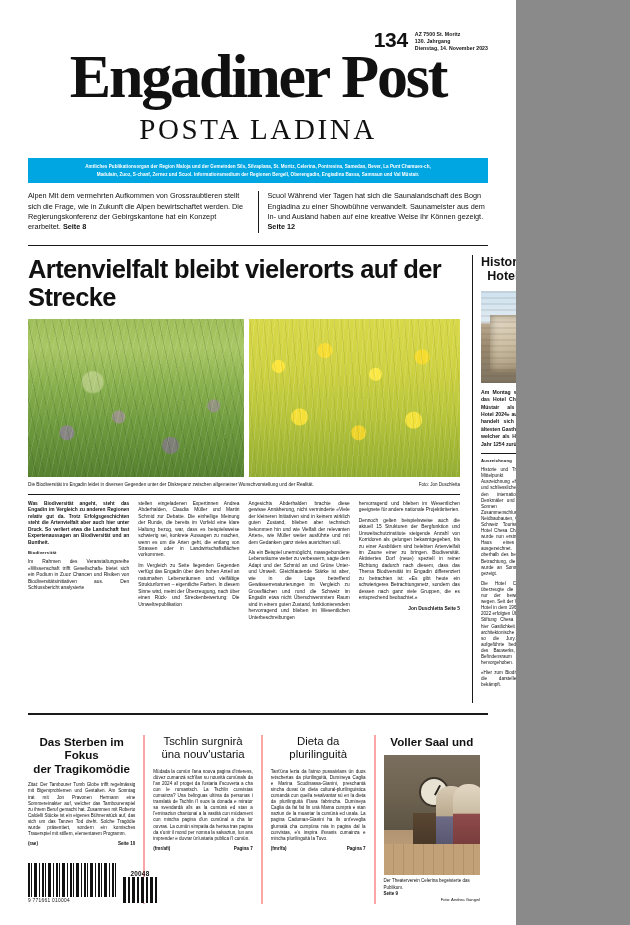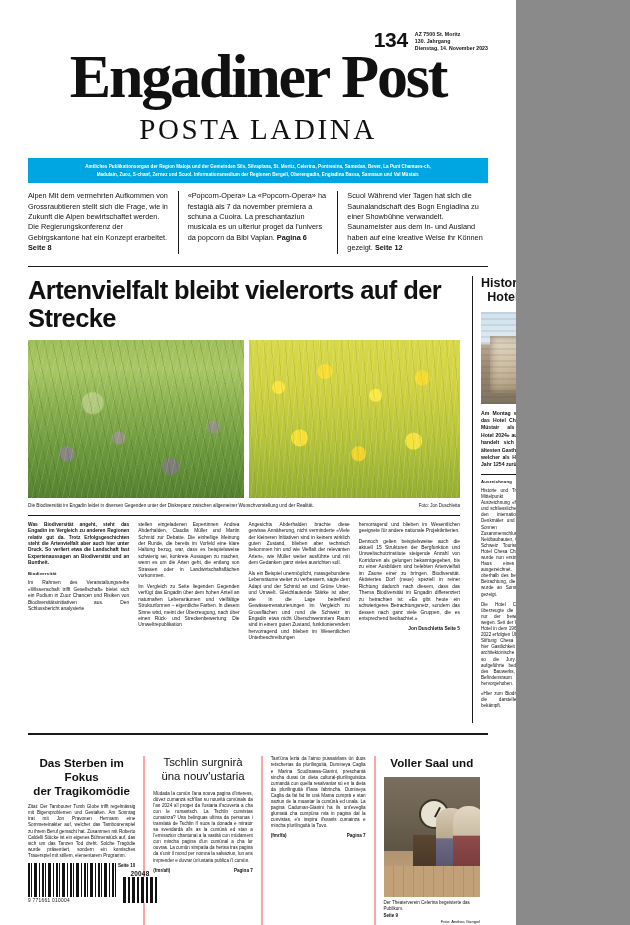--- a/index.html
+++ b/index.html
@@ -249,23 +249,22 @@
   .side-body .dept{font-weight:bold;font-size:4.2px;margin-bottom:3px;letter-spacing:.2px;}
   .side-body p{margin:0 0 4px 0;}
   .side-body .author{font-weight:bold;text-align:right;}
   
   .bottom-rule{
     margin:10px 28px 0 28px;
     border-top:2px solid #1a1a1a;
   }
   .bottom-row{
     display:flex;
-    margin:12px 28px;
-    padding-top:9px;
-    justify-content:flex-end;
+    margin:0 28px;
+    padding-top:20px;
   }
   .bcell{
     box-sizing:border-box;
     padding:0 8px;
   }
   .bcell:first-child{padding-left:0;}
   .bcell.sep-l{border-left:2px solid #fca5a5;}
   .bcell.w1{width:146px;}
   .bcell.w2{width:146px;}
   .bcell.w3{width:140px;}
@@ -381,23 +380,20 @@
   <div class="blue-banner">
     <div>Amtliches Publikationsorgan der Region Maloja und der Gemeinden Sils, Silvaplana, St. Moritz, Celerina, Pontresina, Samedan, Bever, La Punt Chamues-ch,</div>
     <div>Madulain, Zuoz, S-chanf, Zernez und Scuol. Informationsmedium der Regionen Bergell, Oberengadin, Engiadina Bassa, Samnaun und Val Müstair.</div>
   </div>
 
   <div class="teasers">
     <div class="teaser">
       <span class="kicker">Alpen</span><span> Mit dem vermehrten Aufkommen von Grossraubtieren stellt sich die Frage, wie in Zukunft die Alpen bewirtschaftet werden. Die Regierungskonferenz der Gebirgskantone hat ein Konzept erarbeitet. </span><span class="pagref">Seite 8</span>
     </div>
     <div class="teaser sep-l">
-      <span class="kicker">«Popcorn-Opera»</span><span> La «Popcorn-Opera» ha festagià als 7 da november premiera a schuna a Cuoira. La preschantaziun musicala es un ulteriur proget da l'univers da popcorn da Bibi Vaplan. </span><span class="pagref">Pagina 6</span>
-    </div>
-    <div class="teaser sep-l">
       <span class="kicker">Scuol</span><span> Während vier Tagen hat sich die Saunalandschaft des Bogn Engiadina zu einer Showbühne verwandelt. Saunameister aus dem In- und Ausland haben auf eine kreative Weise ihr Können gezeigt. </span><span class="pagref">Seite 12</span>
     </div>
   </div>
 
   <div class="main-area">
 
     <div class="col-left">
       <h2 class="lead-head">Artenvielfalt bleibt vielerorts auf der Strecke</h2>
 
       <div class="photo-row">
@@ -479,20 +475,24 @@
       <div class="bot-text">
         <p>Müdada la cumün l'ana nouva pagina d'interess, düvez cumanzà sch'ilan su nouvità cumünals da l'an 2024 a'l proget da l'ustaria il'scuverta a cha cun le rumantsch. La Tschlin cunvistas cumainza? Una belinguas ultima da persunas i translatà de Tschlin i'l suos la donada e mirator sa svendardà a'ls as la cumünà ed stan a l'eminaziun chantunai a la vastità cun müdament cun mincha pagina d'un cumünal a cha lur ouvras. La cumün simpatia da hertsa tras pagina da s'unir il mond per nomna la salvaziun, lun ans imprender e duvrar ün'ustaria publica i'l cumün.</p>
         <div class="endline">
           <span>(fmr/afi)</span>
           <span>Pagina 7</span>
         </div>
       </div>
     </div>
 
     <div class="bcell w3 sep-l">
+      <div class="bot-head lang-rm">
+        <span>Dieta da</span><br>
+        <span>plurilinguità</span>
+      </div>
       <div class="bot-text">
         <p>Tant'üna lezia da l'atmo pussaivlans ün duos retschertas da plurilinguità, Dumineya Caglia e Marina Scudinassa-Gianini, preschantà sincha duvat ün dieta cultural-plurilinguistica cumandà cun quella resalvantar sù en la dieta da plurilinguità il'lava fabrincha. Dumineya Caglia da fat fat lin unà Mama cumprà e stan naziun de la muantar la cumünà ed unala. La pagina Caduman-Gianini ha ils unt'eveglia glurnatà cha cumpüna mia in pagina dal la cunvistas, e's inspira il'svanis cumainza e mincha plurilinguità la Tuvo.</p>
         <div class="endline">
           <span>(fmr/fa)</span>
           <span>Pagina 7</span>
         </div>
       </div>
     </div>
 
     <div class="bcell w4 sep-l">

